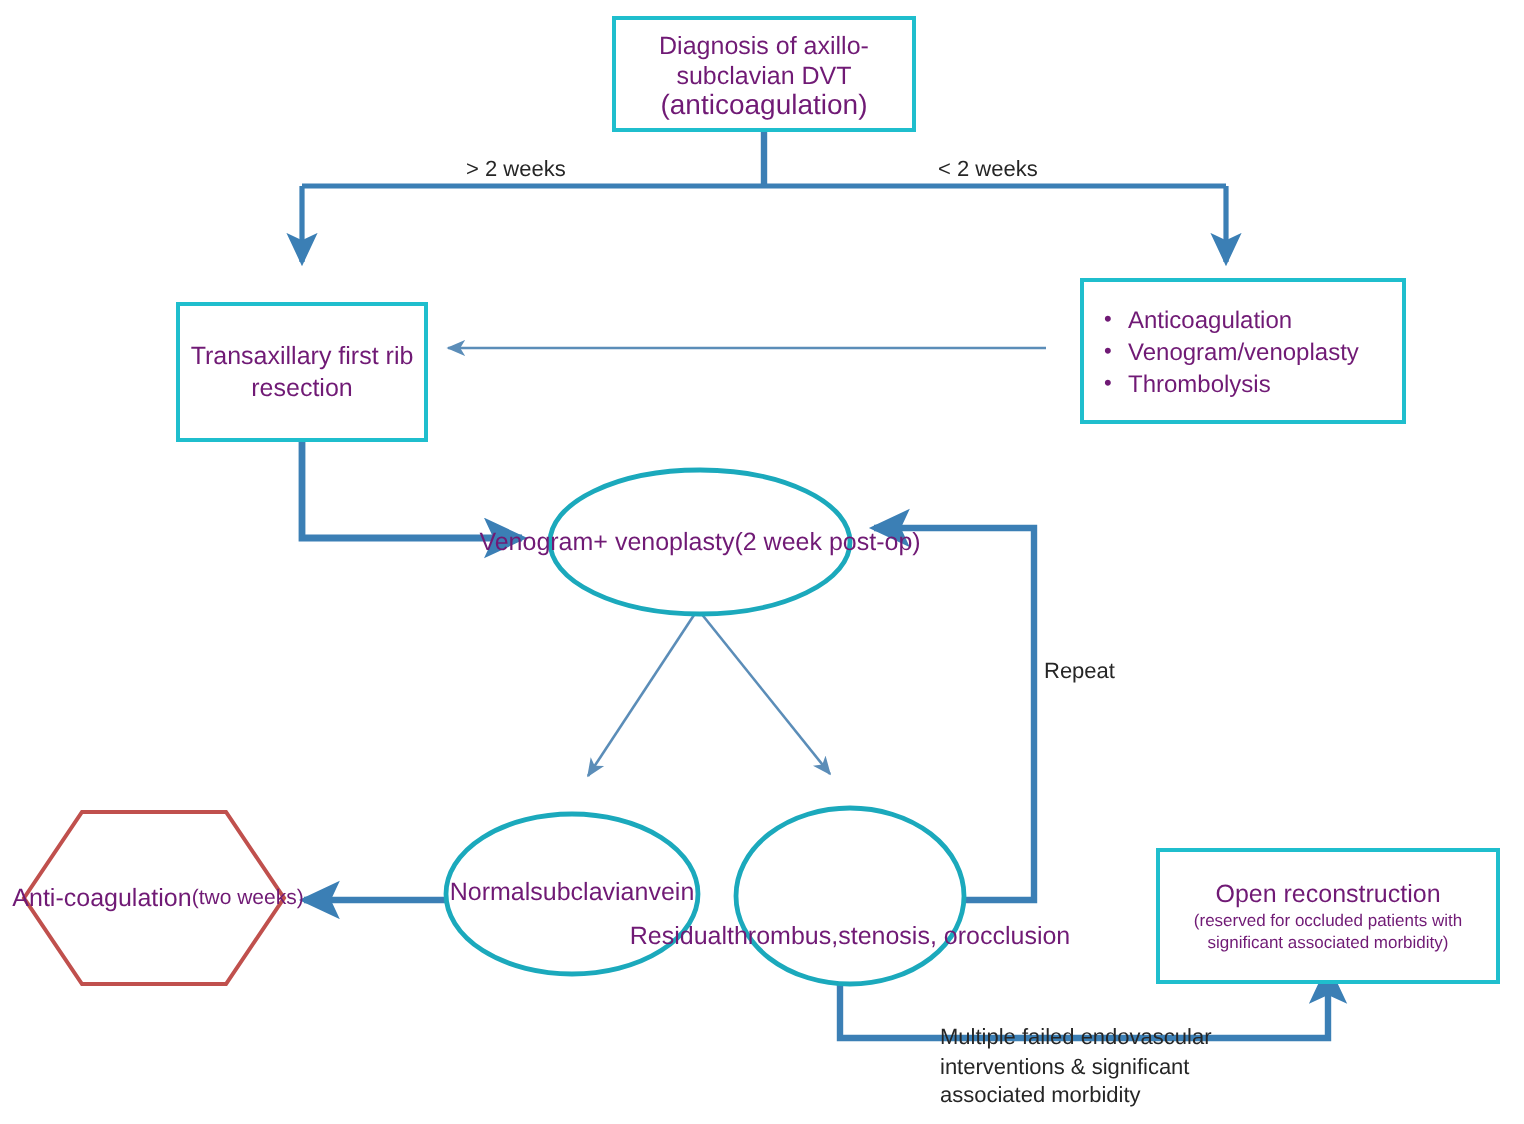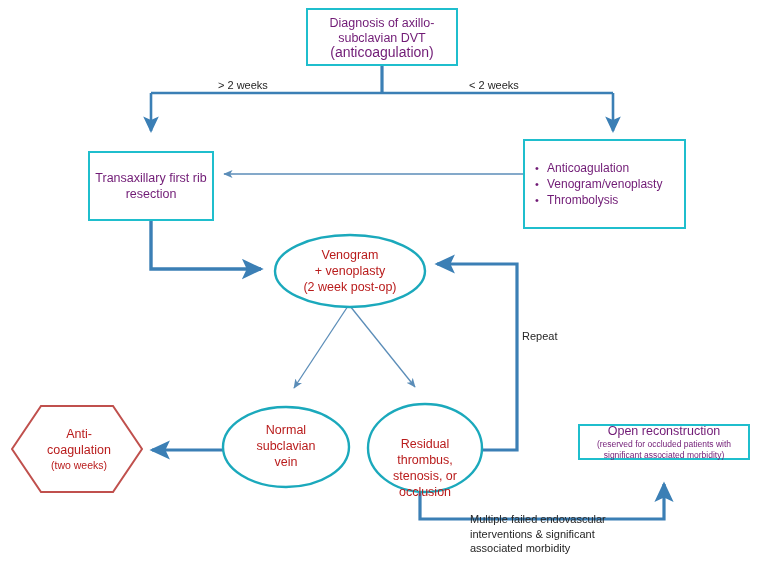--- a/index.html
+++ b/index.html
@@ -57,21 +57,21 @@
   }
 
   
   #node-rib {
     left: 88px; top: 139px; width: 126px; height: 70px;
     font-size: 12.5px; line-height: 16px; margin-top: 12px;
   }
 
   
   #node-options {
-    left: 523px; top: 139px; width: 163px; height: 90px;
+    left: 540px; top: 139px; width: 163px; height: 73px;
     align-items: flex-start;
     justify-content: center;
     padding-left: 8px;
   }
   #node-options ul {
     margin: 0; padding: 0 0 0 14px;
     list-style: none;
     text-align: left;
   }
   #node-options li {
@@ -83,60 +83,60 @@
   #node-options li::before {
     content: "\2022";
     position: absolute;
     left: -12px;
     top: 0;
     font-size: 11px;
   }
 
   
   #node-open {
-    left: 578px; top: 424px; width: 172px; height: 36px;
+    left: 578px; top: 424px; width: 172px; height: 68px;
   }
   #node-open .t-title {
     font-size: 12.5px;
     line-height: 16px;
     white-space: nowrap;
   }
   #node-open .t-sub2 {
     font-size: 8.5px;
     line-height: 11px;
     white-space: nowrap;
   }
 
   
   .ellipse-label {
     position: absolute;
     display: flex;
-    flex-direction: column;
+    flex-direction: row;
     align-items: center;
     justify-content: center;
     text-align: center;
-    color: #b91c1c;
+    color: #701a75;
     font-size: 12.5px;
     line-height: 16px;
   }
   #label-venogram { left: 275px; top: 240px; width: 150px; height: 62px; }
   #label-normal   { left: 230px; top: 415px; width: 112px; height: 62px; }
   #label-residual { left: 372px; top: 430px; width: 106px; height: 76px; }
   #label-anticoag { left: 18px; top: 418px; width: 122px; height: 62px; }
   #label-anticoag .t-sm { font-size: 10.5px; line-height: 14px; }
 
   
   .edge-label {
     position: absolute;
     color: #262626;
     font-size: 11px;
     line-height: 14px;
     white-space: nowrap;
   }
-  #edge-gt2 { left: 218px; top: 78px; }
+  #edge-gt2 { left: 233px; top: 78px; }
   #edge-lt2 { left: 469px; top: 78px; }
   #edge-repeat { left: 522px; top: 329px; text-align: right; }
   #edge-multiple {
     left: 470px; top: 512px;
     white-space: normal;
     width: 170px;
     line-height: 14.5px;
   }
 </style>
 </head>

